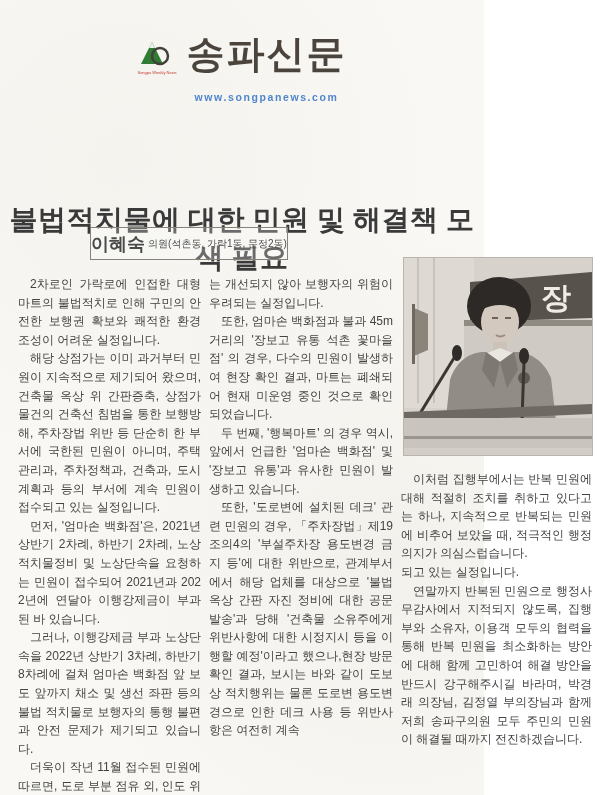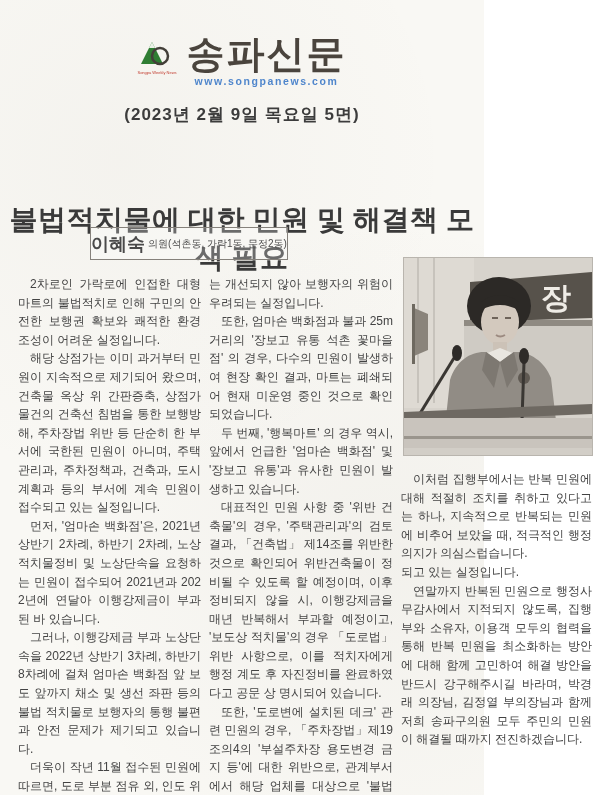--- a/index.html
+++ b/index.html
@@ -7,21 +7,21 @@
   .page{position:relative;width:484px;height:795px;background:#f9f8f4;
         background-image:radial-gradient(circle at 25% 20%, rgba(120,110,90,.04), transparent 45%),
                          radial-gradient(circle at 80% 70%, rgba(120,110,90,.05), transparent 50%);}
   
   .masthead{position:absolute;top:34px;left:0;right:0;text-align:center;}
   .mast-inner{display:inline-flex;align-items:flex-start;gap:10px;}
   .logo-wrap{display:flex;flex-direction:column;align-items:center;padding-top:4px;}
   .logo-sub{font-size:4px;color:#c23b2e;letter-spacing:0;line-height:5px;white-space:nowrap;}
   .mast-text{display:flex;flex-direction:column;align-items:center;}
   .mast-title{font-size:38px;line-height:40px;font-weight:900;color:#4a443d;letter-spacing:2px;}
-  .mast-url{font-size:10.5px;font-weight:bold;color:#4f86cc;letter-spacing:1.6px;margin-top:1px;}
+  .mast-url{font-size:10.5px;font-weight:bold;color:#4f86cc;letter-spacing:1.6px;margin-top:17px;}
   
   .dateline{position:absolute;top:103px;left:0;right:0;text-align:center;
             font-size:17px;font-weight:600;color:#3c3c3c;letter-spacing:1px;}
   
   .headline{position:absolute;top:153px;left:0;right:0;text-align:center;
             font-family:"Liberation Serif","DejaVu Serif",serif;font-weight:700;
             font-size:28px;color:#3a3a3a;letter-spacing:.5px;margin-top:48px;}
   
   .byline-box{position:absolute;left:90px;top:227px;width:196px;height:31px;
               border:1.5px solid #85817b;display:flex;align-items:center;justify-content:center;
@@ -56,21 +56,20 @@
         </svg>
         <div class="logo-sub">Songpa Weekly News</div>
       </div>
       <div class="mast-text">
         <div class="mast-title">송파신문</div>
         <div class="mast-url">www.songpanews.com</div>
       </div>
     </div>
   </div>
 
-  <div class="dateline">(2023년 2월 9일 목요일 5면)</div>
 
   <div class="headline">불법적치물에 대한 민원 및 해결책 모색 필요</div>
 
   <div class="byline-box">
     <span class="byline-name">이혜숙</span>
     <span class="byline-title">의원(석촌동, 가락1동, 문정2동)</span>
   </div>
 
   <div class="photo">
     <svg viewBox="0 0 188 197">
@@ -116,23 +115,22 @@
 
   <div class="col col1">
       <p class="para indent">2차로인 가락로에 인접한 대형마트의 불법적치로 인해 구민의 안전한 보행권 확보와 쾌적한 환경 조성이 어려운 실정입니다.</p>
       <p class="para indent">해당 상점가는 이미 과거부터 민원이 지속적으로 제기되어 왔으며, 건축물 옥상 위 간판증축, 상점가 물건의 건축선 침범을 통한 보행방해, 주차장법 위반 등 단순히 한 부서에 국한된 민원이 아니며, 주택관리과, 주차정책과, 건축과, 도시계획과 등의 부서에 계속 민원이 접수되고 있는 실정입니다.</p>
       <p class="para indent">먼저, '엄마손 백화점'은, 2021년 상반기 2차례, 하반기 2차례, 노상적치물정비 및 노상단속을 요청하는 민원이 접수되어 2021년과 2022년에 연달아 이행강제금이 부과된 바 있습니다.</p>
       <p class="para indent">그러나, 이행강제금 부과 노상단속을 2022년 상반기 3차례, 하반기 8차례에 걸쳐 엄마손 백화점 앞 보도 앞까지 채소 및 생선 좌판 등의 불법 적치물로 보행자의 통행 불편과 안전 문제가 제기되고 있습니다.</p>
       <p class="para indent">더욱이 작년 11월 접수된 민원에 따르면, 도로 부분 점유 외, 인도 위 가림막 설치로 주민의 위험을 초래하고 있는 상황입니다.</p>
     </div>
   <div class="col col2">
       <p class="para">는 개선되지 않아 보행자의 위험이 우려되는 실정입니다.</p>
-      <p class="para indent">또한, 엄마손 백화점과 불과 25m 거리의 '장보고 유통 석촌 꽃마을점' 의 경우, 다수의 민원이 발생하여 현장 확인 결과, 마트는 폐쇄되어 현재 미운영 중인 것으로 확인되었습니다.</p>
+      <p class="para indent">또한, 엄마손 백화점과 불과 45m 거리의 '장보고 유통 석촌 꽃마을점' 의 경우, 다수의 민원이 발생하여 현장 확인 결과, 마트는 폐쇄되어 현재 미운영 중인 것으로 확인되었습니다.</p>
       <p class="para indent">두 번째, '행복마트' 의 경우 역시, 앞에서 언급한 '엄마손 백화점' 및 '장보고 유통'과 유사한 민원이 발생하고 있습니다.</p>
-      <p class="para indent">대표적인 민원 사항 중 '위반 건축물'의 경우, '주택관리과'의 검토 결과, 「건축법」 제14조를 위반한 것으로 확인되어 위반건축물이 정비될 수 있도록 할 예정이며, 이후 정비되지 않을 시, 이행강제금을 매년 반복해서 부과할 예정이고, '보도상 적치물'의 경우 「도로법」 위반 사항으로, 이를 적치자에게 행정 계도 후 자진정비를 완료하였다고 공문 상 명시되어 있습니다.</p>
       <p class="para indent">또한, '도로변에 설치된 데크' 관련 민원의 경우, 「주차장법」제19조의4의 '부설주차장 용도변경 금지 등'에 대한 위반으로, 관계부서에서 해당 업체를 대상으로 '불법 옥상 간판 자진 정비에 대한 공문 발송'과 당해 '건축물 소유주에게 위반사항에 대한 시정지시 등을 이행할 예정'이라고 했으나,현장 방문 확인 결과, 보시는 바와 같이 도보상 적치행위는 물론 도로변 용도변경으로 인한 데크 사용 등 위반사항은 여전히 계속</p>
     </div>
   <div class="col col3">
       <p class="para indent">이처럼 집행부에서는 반복 민원에 대해 적절히 조치를 취하고 있다고는 하나, 지속적으로 반복되는 민원에 비추어 보았을 때, 적극적인 행정 의지가 의심스럽습니다.</p>
       <p class="para">되고 있는 실정입니다.</p>
       <p class="para indent">연말까지 반복된 민원으로 행정사무감사에서 지적되지 않도록, 집행부와 소유자, 이용객 모두의 협력을 통해 반복 민원을 최소화하는 방안에 대해 함께 고민하여 해결 방안을 반드시 강구해주시길 바라며, 박경래 의장님, 김정열 부의장님과 함께 저희 송파구의원 모두 주민의 민원이 해결될 때까지 전진하겠습니다.</p>
     </div>
 
 </div>
 

